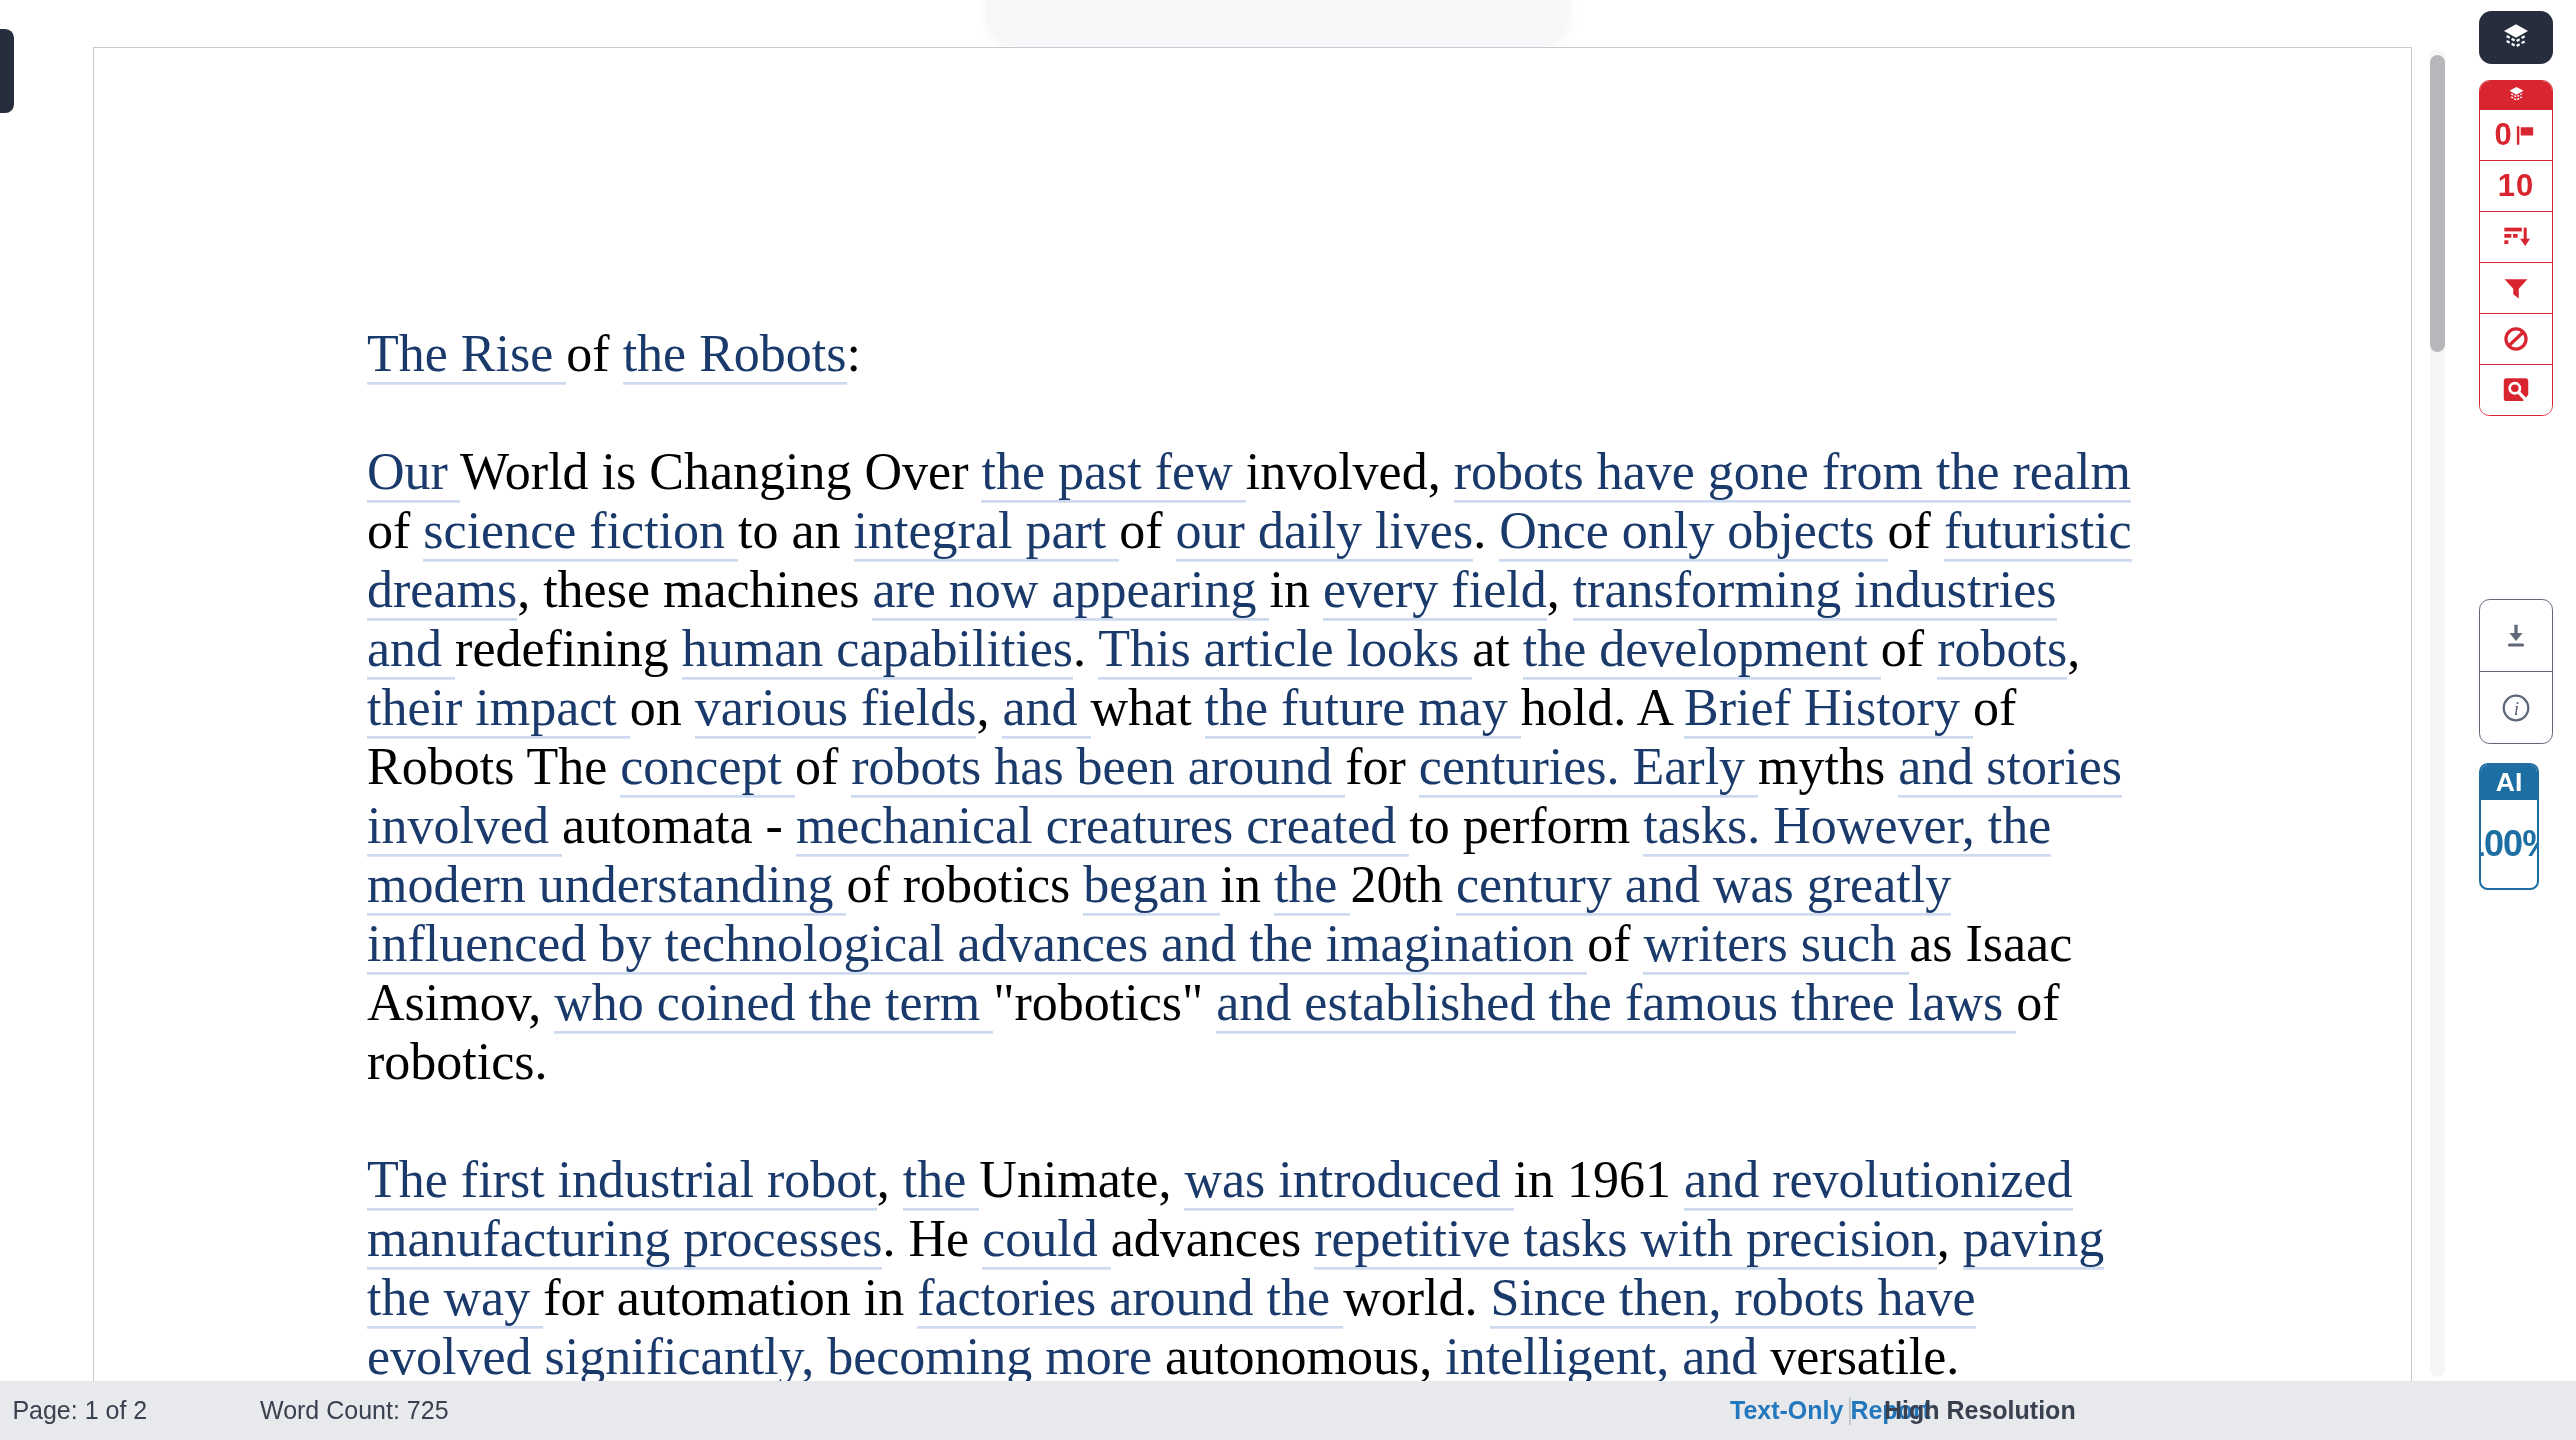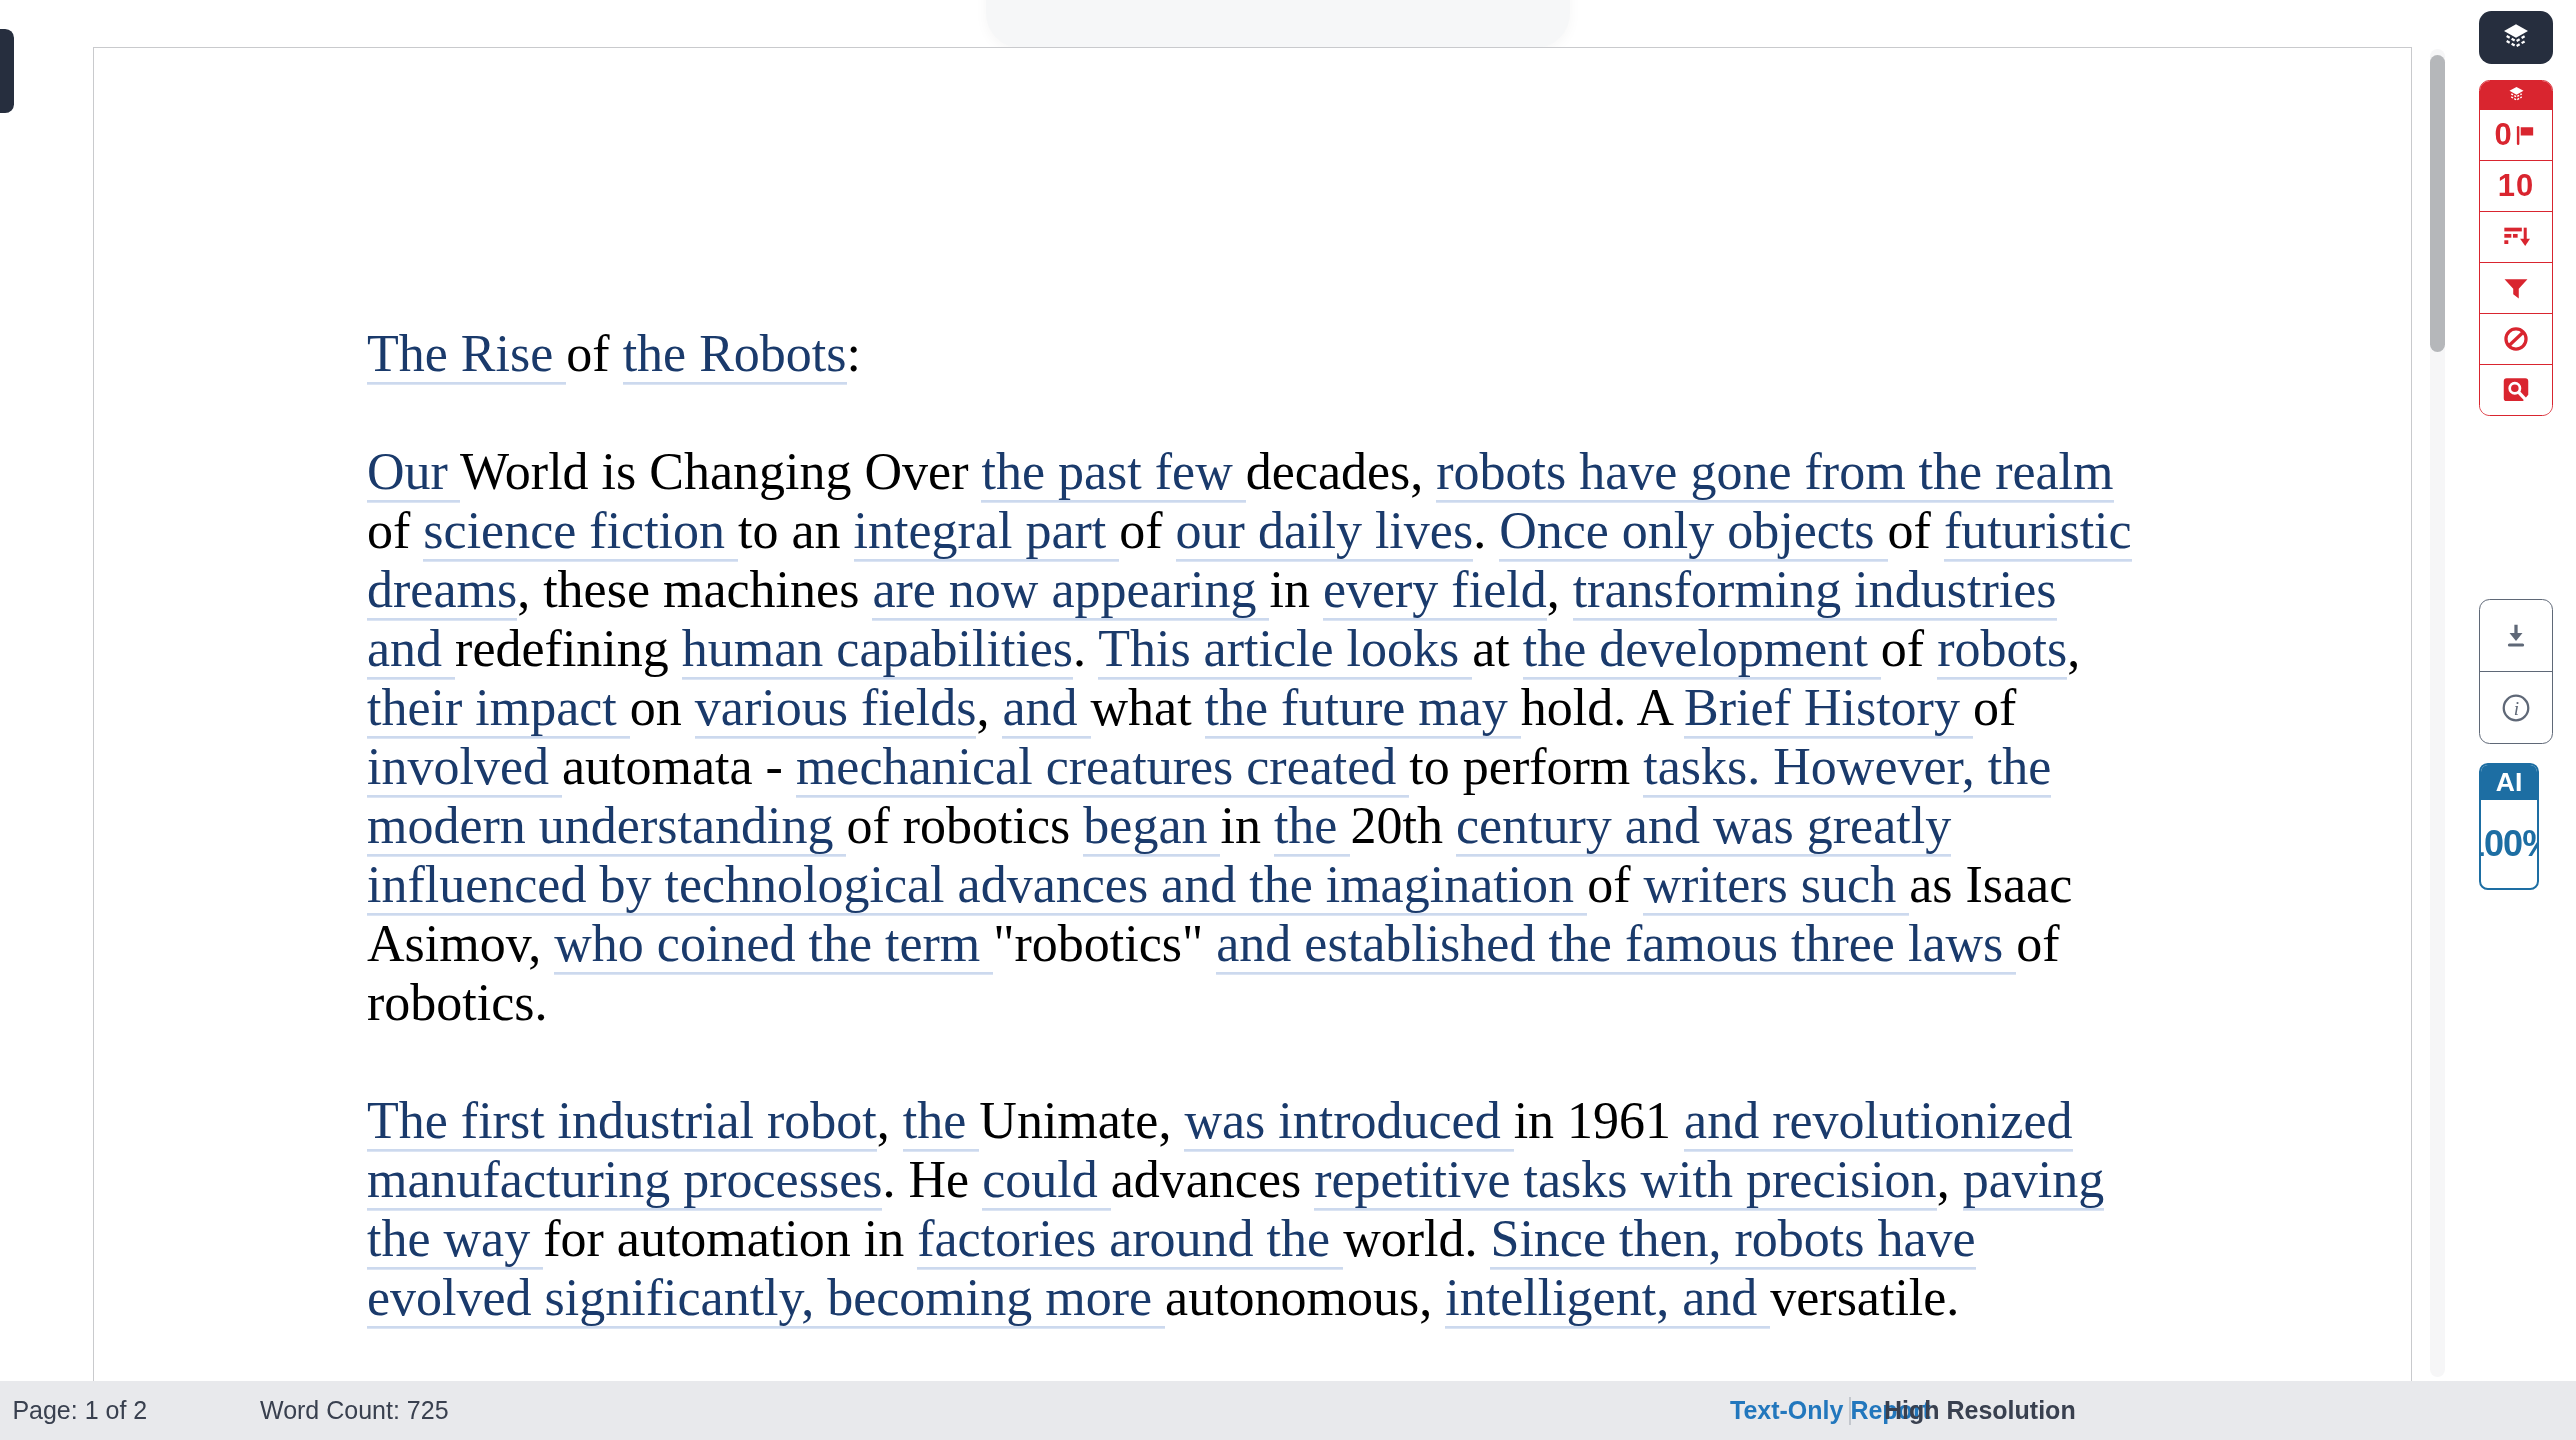--- a/index.html
+++ b/index.html
@@ -92,25 +92,26 @@
 <div class="stage">
 
   <div class="top-blob"></div>
 
   <div class="page"></div>
   <div class="doc" id="doc-content">
       <div class="doc-para">
         <div class="doc-line"><span class="seg-blue">The Rise </span><span class="seg-black">of </span><span class="seg-blue">the Robots</span><span class="seg-black">:</span></div>
       </div>
       <div class="doc-para">
-        <div class="doc-line"><span class="seg-blue">Our </span><span class="seg-black">World is Changing Over </span><span class="seg-blue">the past few </span><span class="seg-black">decades, </span><span class="seg-blue">robots have gone from the realm</span></div>
+        <div class="doc-line"><span class="seg-blue">Our </span><span class="seg-black">World is Changing Over </span><span class="seg-blue">the past few </span><span class="seg-black">involved, </span><span class="seg-blue">robots have gone from the realm</span></div>
         <div class="doc-line"><span class="seg-black">of </span><span class="seg-blue">science fiction </span><span class="seg-black">to an </span><span class="seg-blue">integral part </span><span class="seg-black">of </span><span class="seg-blue">our daily lives</span><span class="seg-black">. </span><span class="seg-blue">Once only objects </span><span class="seg-black">of </span><span class="seg-blue">futuristic</span></div>
         <div class="doc-line"><span class="seg-blue">dreams</span><span class="seg-black">, these machines </span><span class="seg-blue">are now appearing </span><span class="seg-black">in </span><span class="seg-blue">every field</span><span class="seg-black">, </span><span class="seg-blue">transforming industries</span></div>
         <div class="doc-line"><span class="seg-blue">and </span><span class="seg-black">redefining </span><span class="seg-blue">human capabilities</span><span class="seg-black">. </span><span class="seg-blue">This article looks </span><span class="seg-black">at </span><span class="seg-blue">the development </span><span class="seg-black">of </span><span class="seg-blue">robots</span><span class="seg-black">,</span></div>
         <div class="doc-line"><span class="seg-blue">their impact </span><span class="seg-black">on </span><span class="seg-blue">various fields</span><span class="seg-black">, </span><span class="seg-blue">and </span><span class="seg-black">what </span><span class="seg-blue">the future may </span><span class="seg-black">hold. A </span><span class="seg-blue">Brief History </span><span class="seg-black">of</span></div>
+        <div class="doc-line"><span class="seg-black">Robots The </span><span class="seg-blue">concept </span><span class="seg-black">of </span><span class="seg-blue">robots has been around </span><span class="seg-black">for </span><span class="seg-blue">centuries. Early </span><span class="seg-black">myths </span><span class="seg-blue">and stories</span></div>
         <div class="doc-line"><span class="seg-blue">involved </span><span class="seg-black">automata - </span><span class="seg-blue">mechanical creatures created </span><span class="seg-black">to perform </span><span class="seg-blue">tasks. However, the</span></div>
         <div class="doc-line"><span class="seg-blue">modern understanding </span><span class="seg-black">of robotics </span><span class="seg-blue">began </span><span class="seg-black">in </span><span class="seg-blue">the </span><span class="seg-black">20th </span><span class="seg-blue">century and was greatly</span></div>
         <div class="doc-line"><span class="seg-blue">influenced by technological advances and the imagination </span><span class="seg-black">of </span><span class="seg-blue">writers such </span><span class="seg-black">as Isaac</span></div>
         <div class="doc-line"><span class="seg-black">Asimov, </span><span class="seg-blue">who coined the term </span><span class="seg-black">"robotics" </span><span class="seg-blue">and established the famous three laws </span><span class="seg-black">of</span></div>
         <div class="doc-line"><span class="seg-black">robotics.</span></div>
       </div>
       <div class="doc-para">
         <div class="doc-line"><span class="seg-blue">The first industrial robot</span><span class="seg-black">, </span><span class="seg-blue">the </span><span class="seg-black">Unimate, </span><span class="seg-blue">was introduced </span><span class="seg-black">in 1961 </span><span class="seg-blue">and revolutionized</span></div>
         <div class="doc-line"><span class="seg-blue">manufacturing processes</span><span class="seg-black">. He </span><span class="seg-blue">could </span><span class="seg-black">advances </span><span class="seg-blue">repetitive tasks with precision</span><span class="seg-black">, </span><span class="seg-blue">paving</span></div>
         <div class="doc-line"><span class="seg-blue">the way </span><span class="seg-black">for automation in </span><span class="seg-blue">factories around the </span><span class="seg-black">world. </span><span class="seg-blue">Since then, robots have</span></div>

